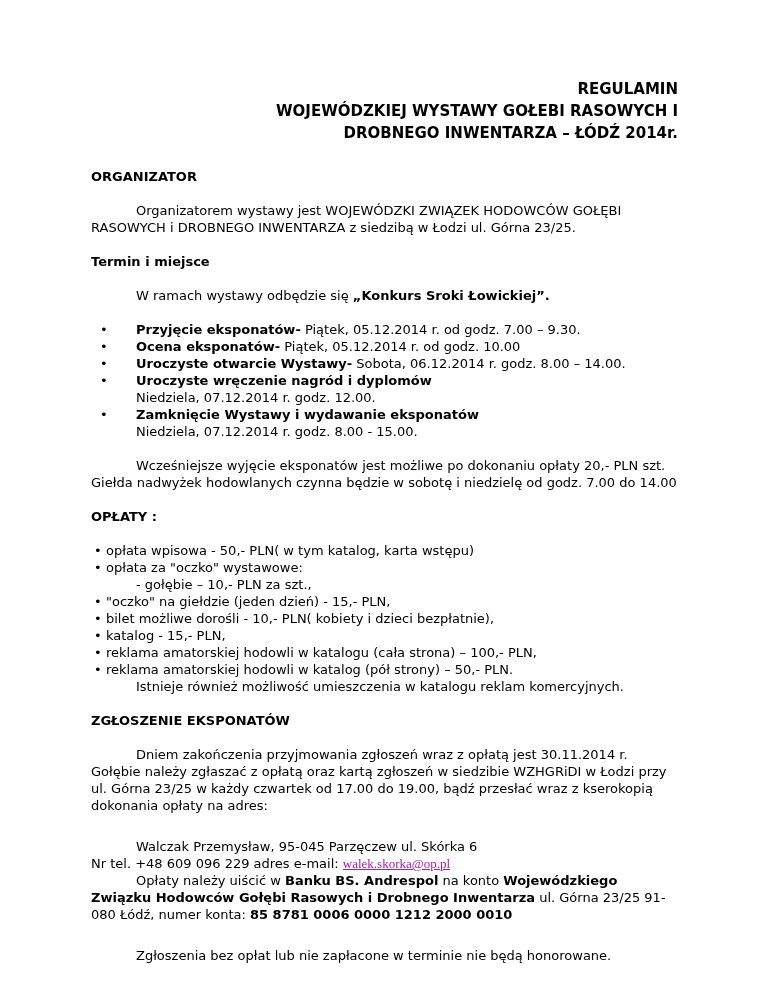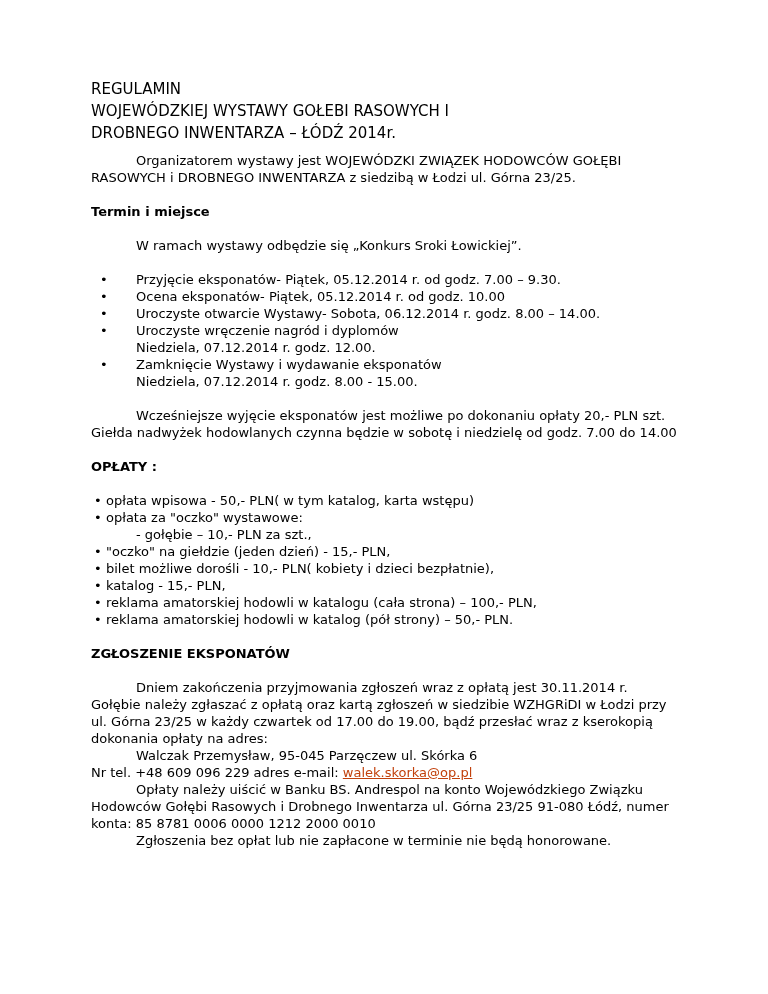--- a/index.html
+++ b/index.html
@@ -8,59 +8,60 @@
     width:768px;
     min-height:994px;
     padding:78px 90px 40px 91px;
     font-family:"DejaVu Sans","Liberation Sans",sans-serif;
     font-size:13px;
     line-height:17px;
     color:#000000;
     background:#ffffff;
   }
   .title {
-    text-align:left;
-    font-weight:normal;
+    text-align:right;
+    font-weight:bold;
     font-size:15px;
     line-height:22px;
-    margin-bottom:8px;
+    margin-bottom:24px;
   }
   .heading { font-weight:bold; margin:17px 0; }
   .para { margin:0 0 17px 0; }
   .indent { text-indent:45px; }
-  b { font-weight:normal; }
+  b { font-weight:bold; }
 
   .sched { margin:0 0 17px 0; }
   .sched-item { display:flex; }
   .sched-bullet { flex:0 0 45px; padding-left:9px; }
   .sched-text { flex:1; }
 
   .fees { margin:0 0 17px 0; }
   .fee-item { display:flex; }
   .fee-bullet { flex:0 0 15px; padding-left:3px; }
   .fee-text { flex:1; }
   .fee-sub { padding-left:45px; }
   .fee-note { text-indent:45px; }
 
   .block { margin:0; }
   .line {}
-  .indent45 { text-indent:45px; }
-  a.email { color:#c2410c; text-decoration:underline; cursor:pointer; }
+  .indent45 { text-indent:45px;margin-top:24px; }
+  a.email { color:#a21caf; text-decoration:underline; cursor:pointer;font-family:Liberation Serif, serif; }
 </style>
 </head>
 <body>
 
 <div class="page">
 
   <div class="title">
     <div>REGULAMIN</div>
     <div>WOJEWÓDZKIEJ WYSTAWY GOŁEBI RASOWYCH I</div>
     <div>DROBNEGO INWENTARZA – ŁÓDŹ 2014r.</div>
   </div>
 
+  <p class="heading">ORGANIZATOR</p>
   <p class="para indent">Organizatorem wystawy jest WOJEWÓDZKI ZWIĄZEK HODOWCÓW GOŁĘBI RASOWYCH i DROBNEGO INWENTARZA z siedzibą w Łodzi ul. Górna 23/25.</p>
 
   <p class="heading">Termin i miejsce</p>
 
   <p class="para indent"><span>W ramach wystawy odbędzie się </span><b>„Konkurs Sroki Łowickiej”.</b></p>
 
   <div class="sched">
     <div class="sched-item">
       <span class="sched-bullet">•</span>
       <span class="sched-text"><b>Przyjęcie eksponatów-</b><span> Piątek, 05.12.2014 r. od godz. 7.00 – 9.30.</span></span>
@@ -114,20 +115,21 @@
       <span class="fee-text">katalog - 15,- PLN,</span>
     </div>
     <div class="fee-item">
       <span class="fee-bullet">•</span>
       <span class="fee-text">reklama amatorskiej hodowli w katalogu (cała strona) – 100,- PLN,</span>
     </div>
     <div class="fee-item">
       <span class="fee-bullet">•</span>
       <span class="fee-text">reklama amatorskiej hodowli w katalog (pół strony) – 50,- PLN.</span>
     </div>
+    <div class="fee-note">Istnieje również możliwość umieszczenia w katalogu reklam komercyjnych.</div>
   </div>
 
   <p class="heading">ZGŁOSZENIE EKSPONATÓW</p>
 
   <div class="block">
     <p class="indent">Dniem zakończenia przyjmowania zgłoszeń wraz z opłatą jest 30.11.2014 r. Gołębie należy zgłaszać z opłatą oraz kartą zgłoszeń w siedzibie WZHGRiDI w Łodzi przy ul. Górna 23/25 w każdy czwartek od 17.00 do 19.00, bądź przesłać wraz z kserokopią dokonania opłaty na adres:</p>
     <div class="line indent45">Walczak Przemysław, 95-045 Parzęczew ul. Skórka 6</div>
     <div class="line"><span>Nr tel. +48 609 096 229 adres e-mail: </span><a class="email" href="#">walek.skorka@op.pl</a></div>
     <p class="indent"><span>Opłaty należy uiścić w </span><b>Banku BS. Andrespol</b><span> na konto </span><b>Wojewódzkiego Związku Hodowców Gołębi Rasowych i Drobnego Inwentarza</b><span> ul. Górna 23/25 91-080 Łódź, numer konta: </span><b>85 8781 0006 0000 1212 2000 0010</b></p>
     <div class="line indent45">Zgłoszenia bez opłat lub nie zapłacone w terminie nie będą honorowane.</div>

